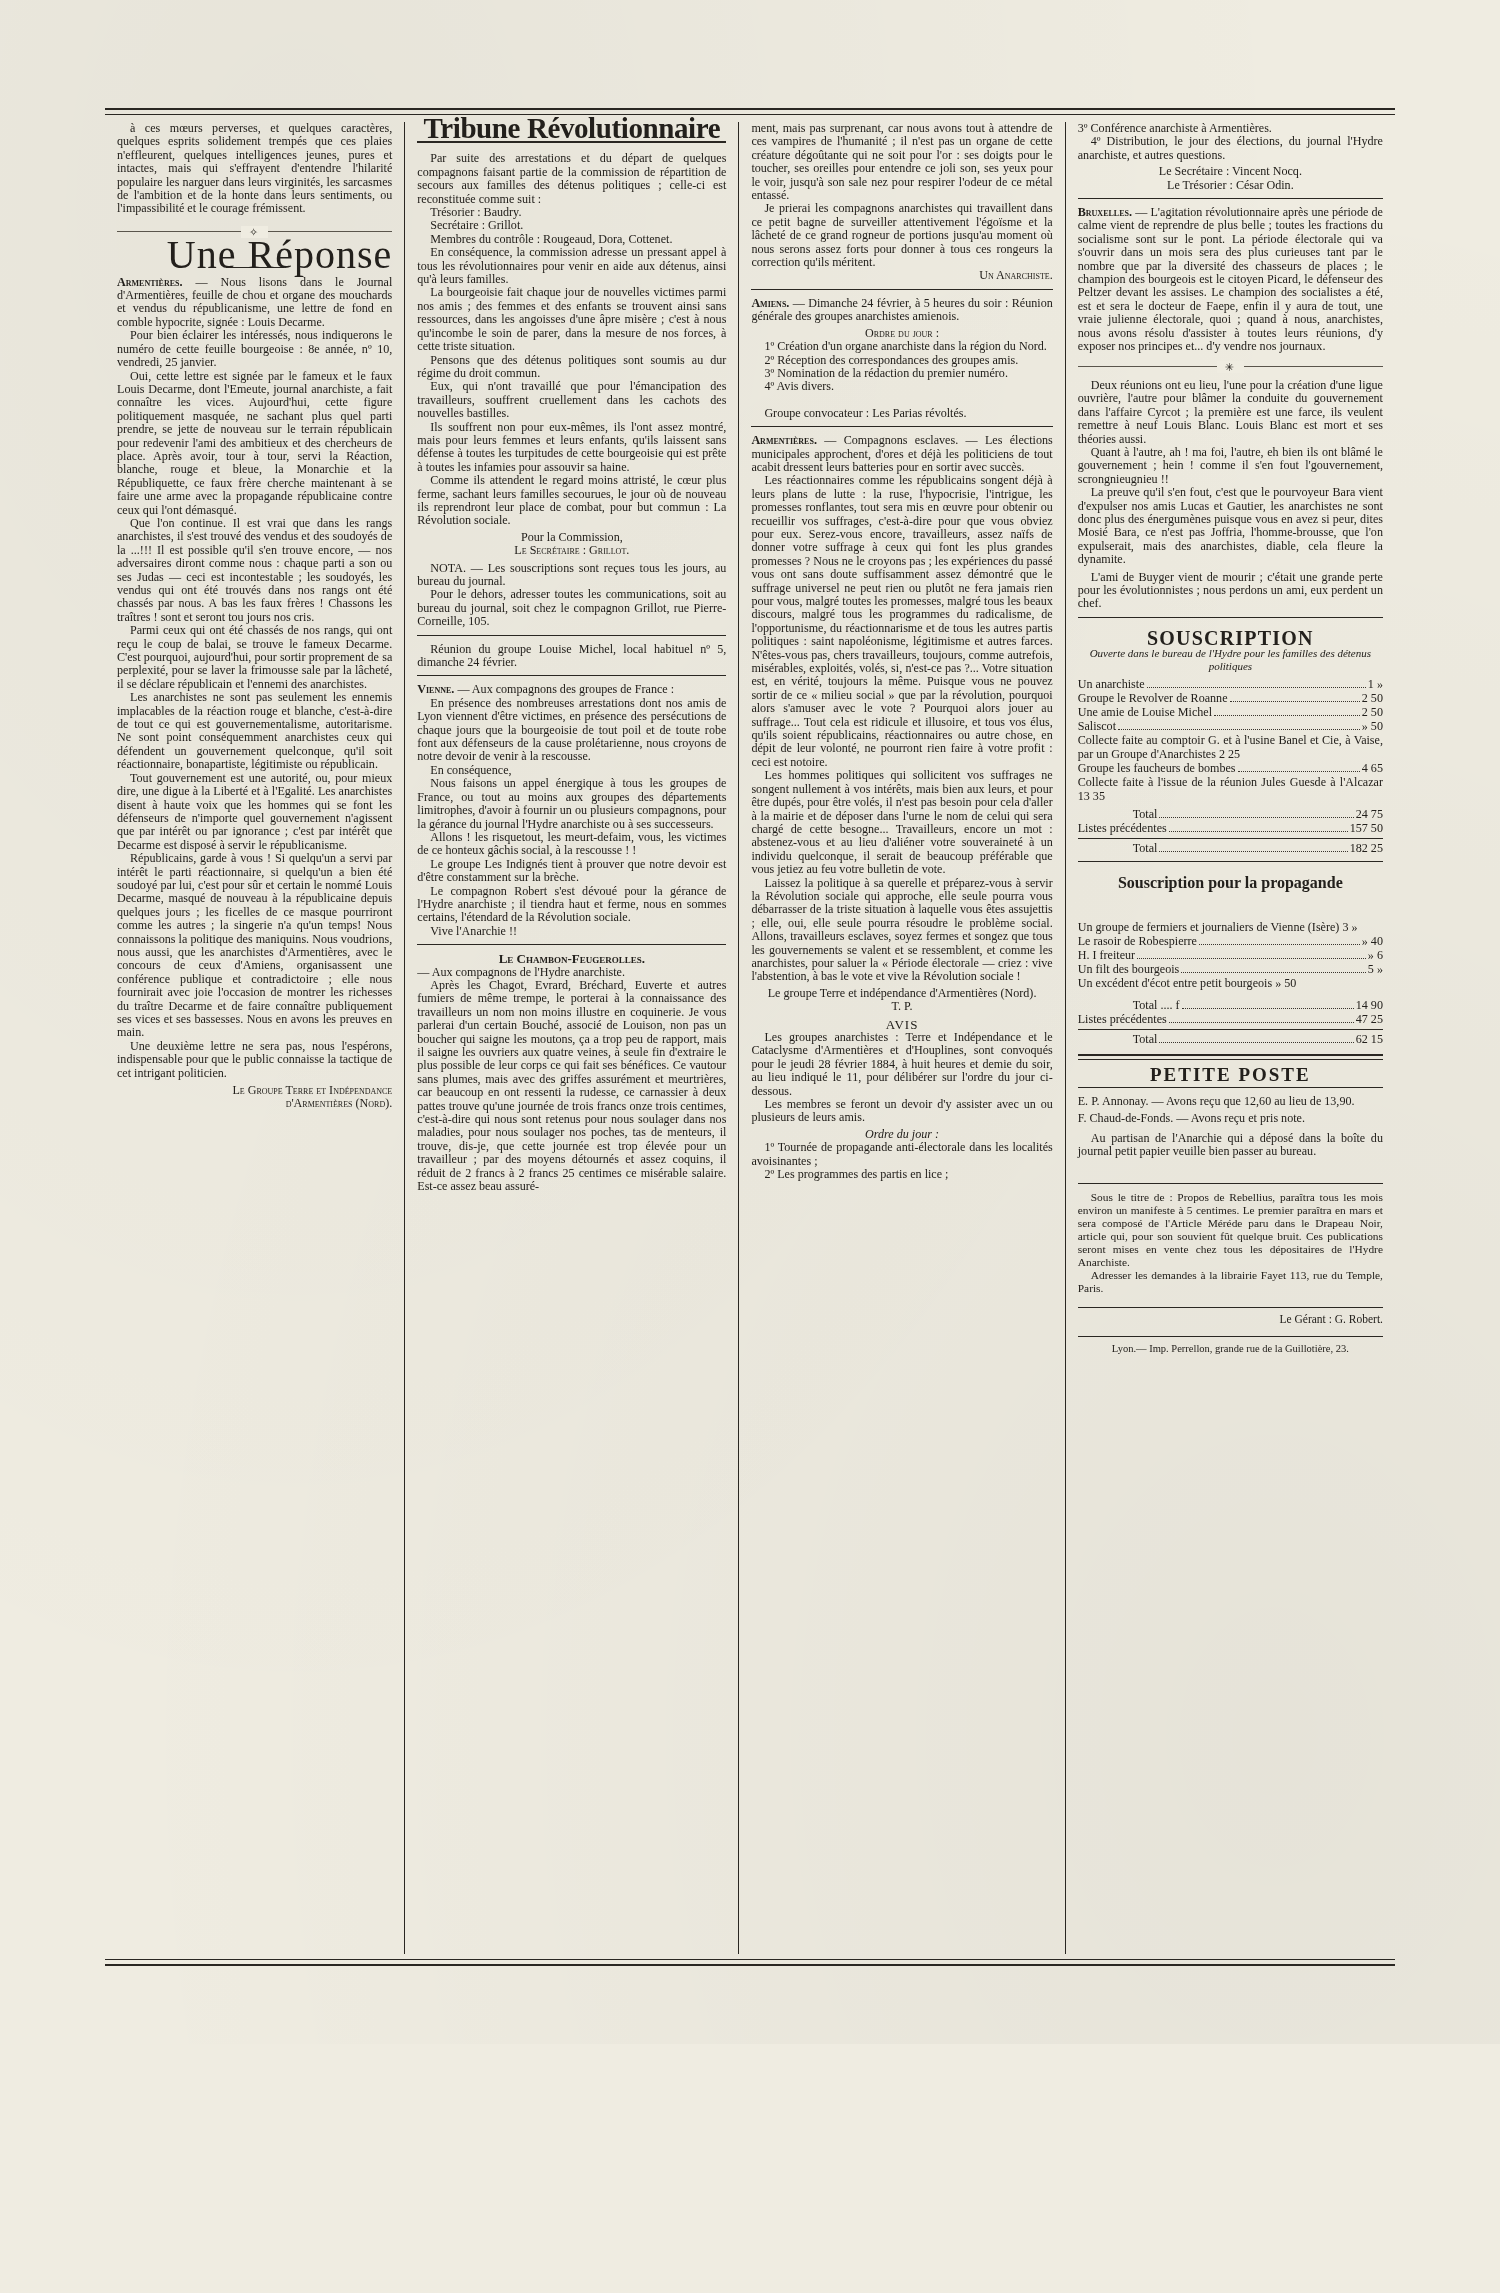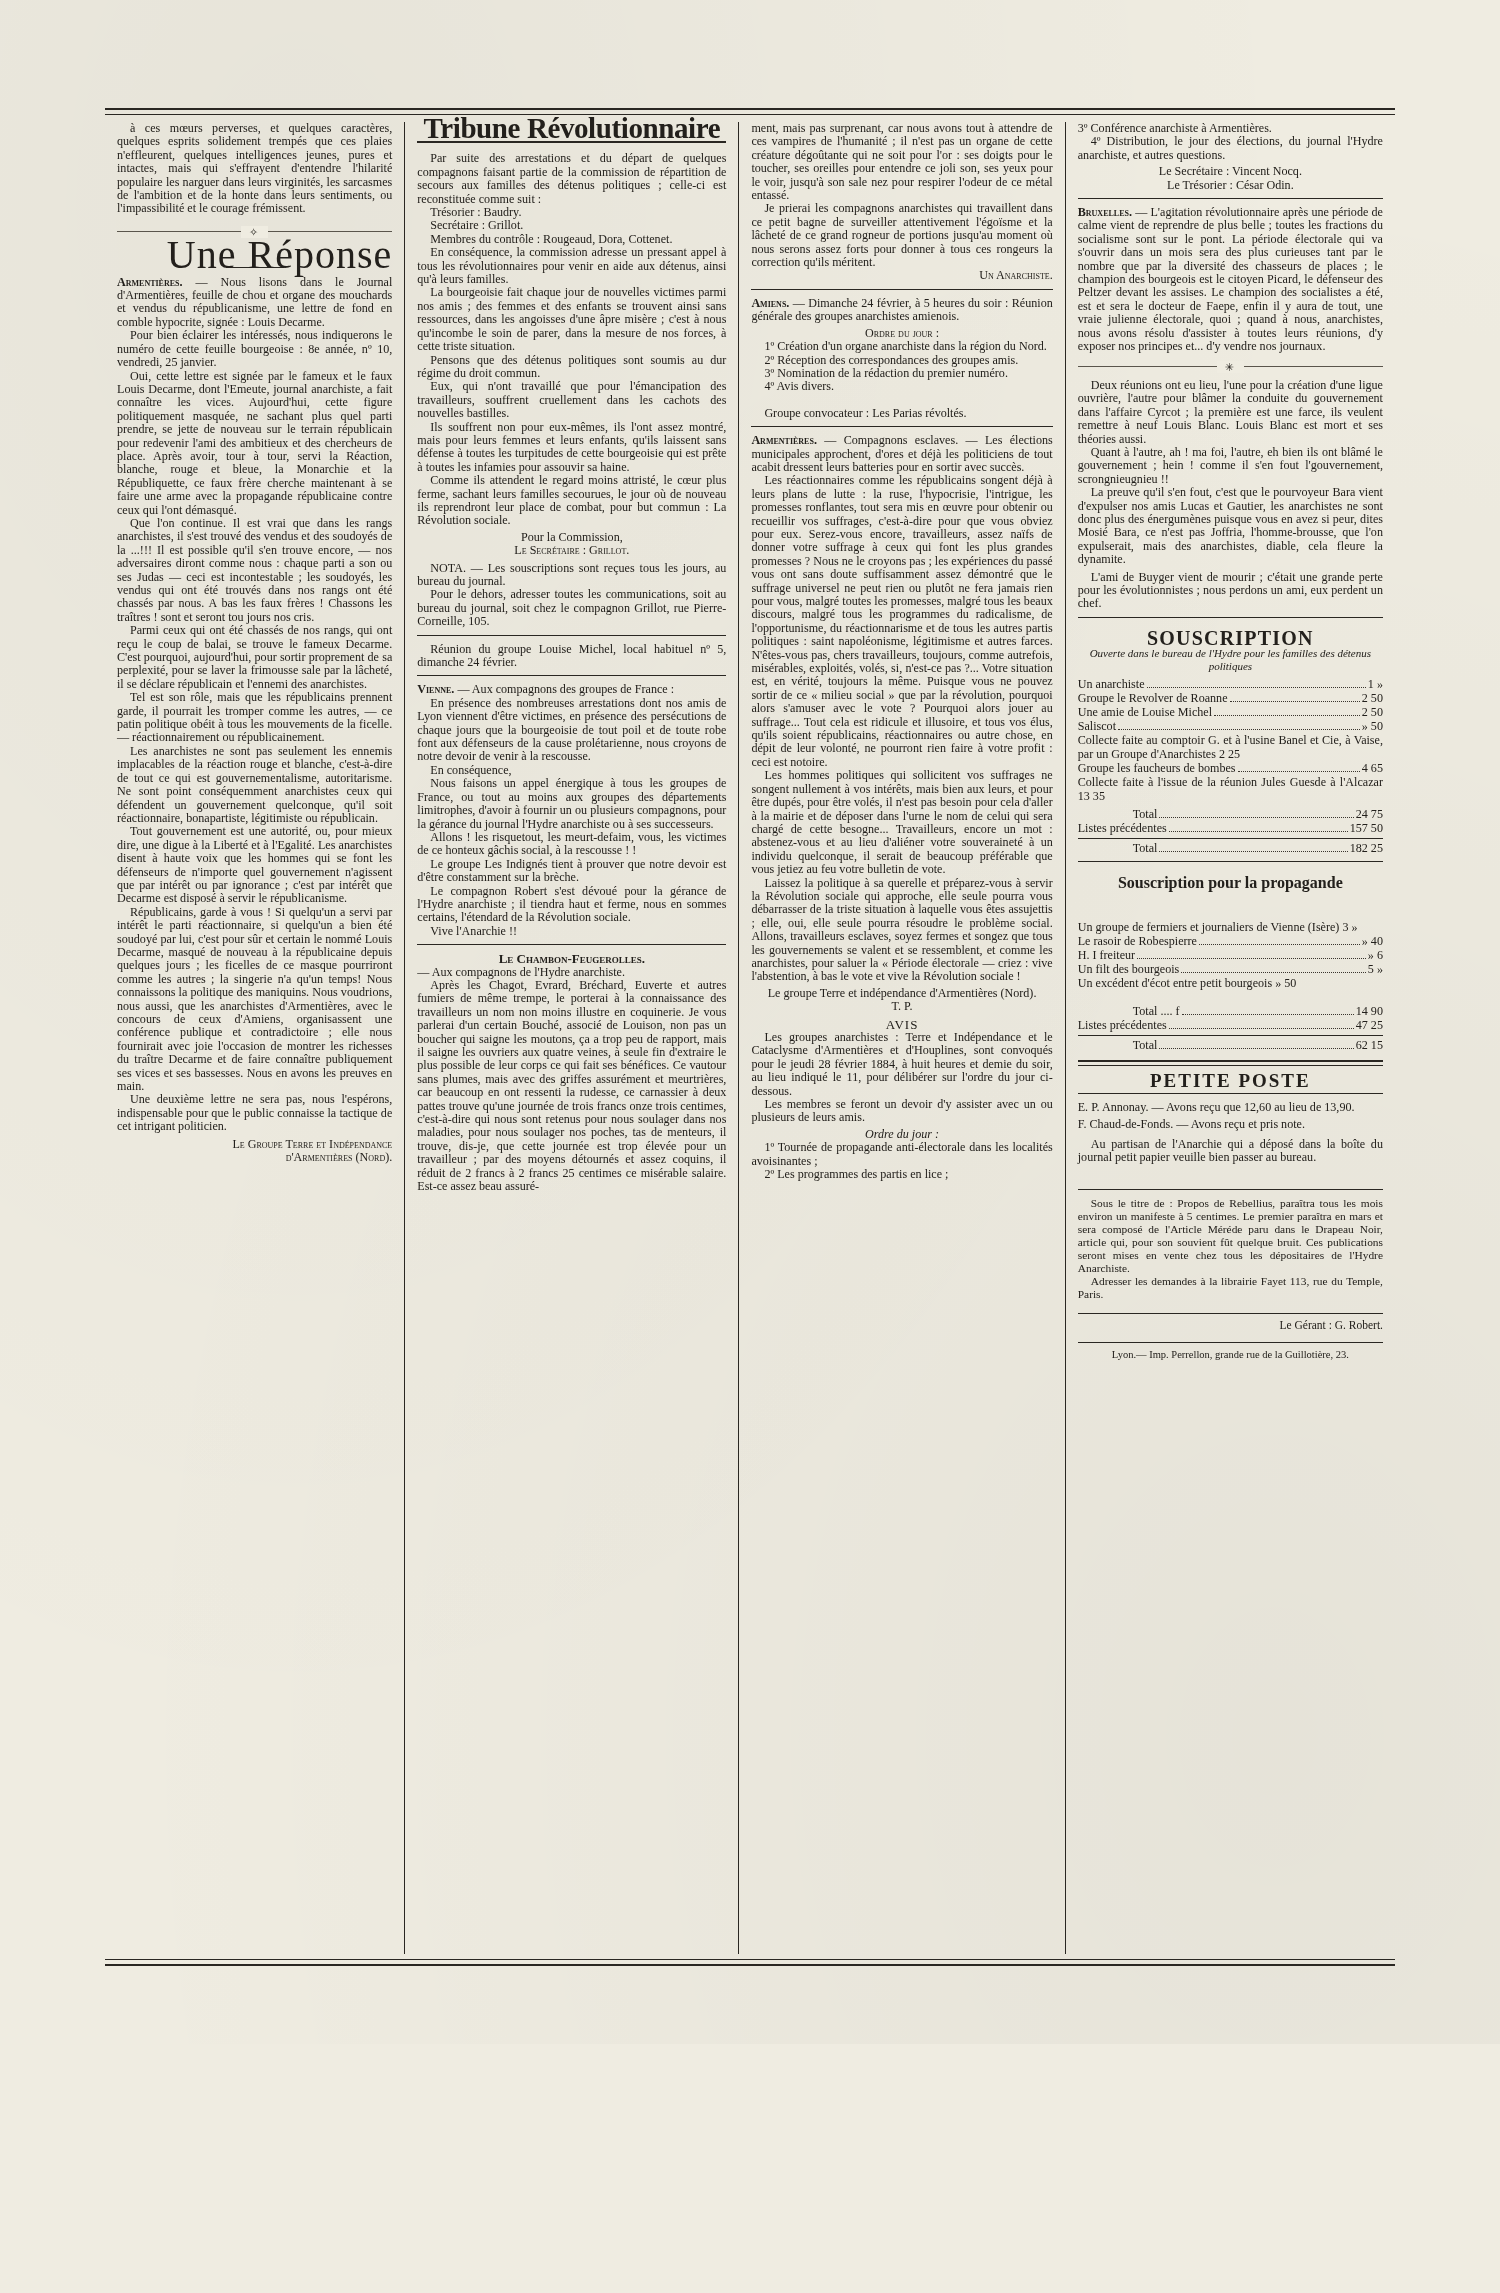--- a/index.html
+++ b/index.html
@@ -144,21 +144,20 @@
     <div class="col c1">
       <p>à ces mœurs perverses, et quelques caractères, quelques esprits solidement trempés que ces plaies n'effleurent, quelques intelligences jeunes, pures et intactes, mais qui s'effrayent d'entendre l'hilarité populaire les narguer dans leurs virginités, les sarcasmes de l'ambition et de la honte dans leurs sentiments, ou l'impassibilité et le courage frémissent.</p>
       <div class="orn"><span>✧</span></div>
       <div class="title-une">Une Réponse</div>
       <div class="short-rule"></div>
       <p class="noind"><span class="sc b">Armentières.</span> <span>— Nous lisons dans le Journal d'Armentières, feuille de chou et organe des mouchards et vendus du républicanisme, une lettre de fond en comble hypocrite, signée : Louis Decarme.</span></p>
       <p>Pour bien éclairer les intéressés, nous indiquerons le numéro de cette feuille bourgeoise : 8e année, nº 10, vendredi, 25 janvier.</p>
       <p>Oui, cette lettre est signée par le fameux et le faux Louis Decarme, dont l'Emeute, journal anarchiste, a fait connaître les vices. Aujourd'hui, cette figure politiquement masquée, ne sachant plus quel parti prendre, se jette de nouveau sur le terrain républicain pour redevenir l'ami des ambitieux et des chercheurs de place. Après avoir, tour à tour, servi la Réaction, blanche, rouge et bleue, la Monarchie et la Républiquette, ce faux frère cherche maintenant à se faire une arme avec la propagande républicaine contre ceux qui l'ont démasqué.</p>
       <p>Que l'on continue. Il est vrai que dans les rangs anarchistes, il s'est trouvé des vendus et des soudoyés de la ...!!! Il est possible qu'il s'en trouve encore, — nos adversaires diront comme nous : chaque parti a son ou ses Judas — ceci est incontestable ; les soudoyés, les vendus qui ont été trouvés dans nos rangs ont été chassés par nous. A bas les faux frères ! Chassons les traîtres ! sont et seront tou jours nos cris.</p>
       <p>Parmi ceux qui ont été chassés de nos rangs, qui ont reçu le coup de balai, se trouve le fameux Decarme. C'est pourquoi, aujourd'hui, pour sortir proprement de sa perplexité, pour se laver la frimousse sale par la lâcheté, il se déclare républicain et l'ennemi des anarchistes.</p>
-      <p>Tel est son rôle, mais que les républicains prennent garde, il pourrait les tromper comme les autres, — ce patin politique obéit à tous les mouvements de la ficelle. — réactionnairement ou républicainement.</p>
       <p>Les anarchistes ne sont pas seulement les ennemis implacables de la réaction rouge et blanche, c'est-à-dire de tout ce qui est gouvernementalisme, autoritarisme. Ne sont point conséquemment anarchistes ceux qui défendent un gouvernement quelconque, qu'il soit réactionnaire, bonapartiste, légitimiste ou républicain.</p>
       <p>Tout gouvernement est une autorité, ou, pour mieux dire, une digue à la Liberté et à l'Egalité. Les anarchistes disent à haute voix que les hommes qui se font les défenseurs de n'importe quel gouvernement n'agissent que par intérêt ou par ignorance ; c'est par intérêt que Decarme est disposé à servir le républicanisme.</p>
       <p>Républicains, garde à vous ! Si quelqu'un a servi par intérêt le parti réactionnaire, si quelqu'un a bien été soudoyé par lui, c'est pour sûr et certain le nommé Louis Decarme, masqué de nouveau à la républicaine depuis quelques jours ; les ficelles de ce masque pourriront comme les autres ; la singerie n'a qu'un temps! Nous connaissons la politique des maniquins. Nous voudrions, nous aussi, que les anarchistes d'Armentières, avec le concours de ceux d'Amiens, organisassent une conférence publique et contradictoire ; elle nous fournirait avec joie l'occasion de montrer les richesses du traître Decarme et de faire connaître publiquement ses vices et ses bassesses. Nous en avons les preuves en main.</p>
       <p>Une deuxième lettre ne sera pas, nous l'espérons, indispensable pour que le public connaisse la tactique de cet intrigant politicien.</p>
       <p class="sc" style="text-align:right;text-indent:0;margin-top:4px;">Le Groupe Terre et Indépendance</p>
       <p class="sc" style="text-align:right;text-indent:0;">d'Armentières (Nord).</p>
     </div>
 
     <div class="col c2">
       <div class="masthead">Tribune Révolutionnaire</div>
@@ -299,21 +298,21 @@
           <span class="dots"></span>
           <span class="amt">» 6</span>
         </div>
       <div class="dotline">
           <span class="nm">Un filt des bourgeois</span>
           <span class="dots"></span>
           <span class="amt">5 »</span>
         </div>
       <div class="dotline" style="display:block;"><span>Un excédent d'écot entre petit bourgeois</span> <span class="amt">» 50</span></div>
 
-      <div class="dotline" style="margin-top:14px;padding-left:55px;">
+      <div class="dotline" style="margin-top:8px;padding-left:55px;">
           <span class="nm">Total .... f</span>
           <span class="dots"></span>
           <span class="amt">14 90</span>
         </div>
       <div class="dotline">
           <span class="nm">Listes précédentes</span>
           <span class="dots"></span>
           <span class="amt">47 25</span>
         </div>
       <div class="dotline" style="margin-top:3px;padding-left:55px;border-top:1px solid #2a2722;padding-top:2px;">

